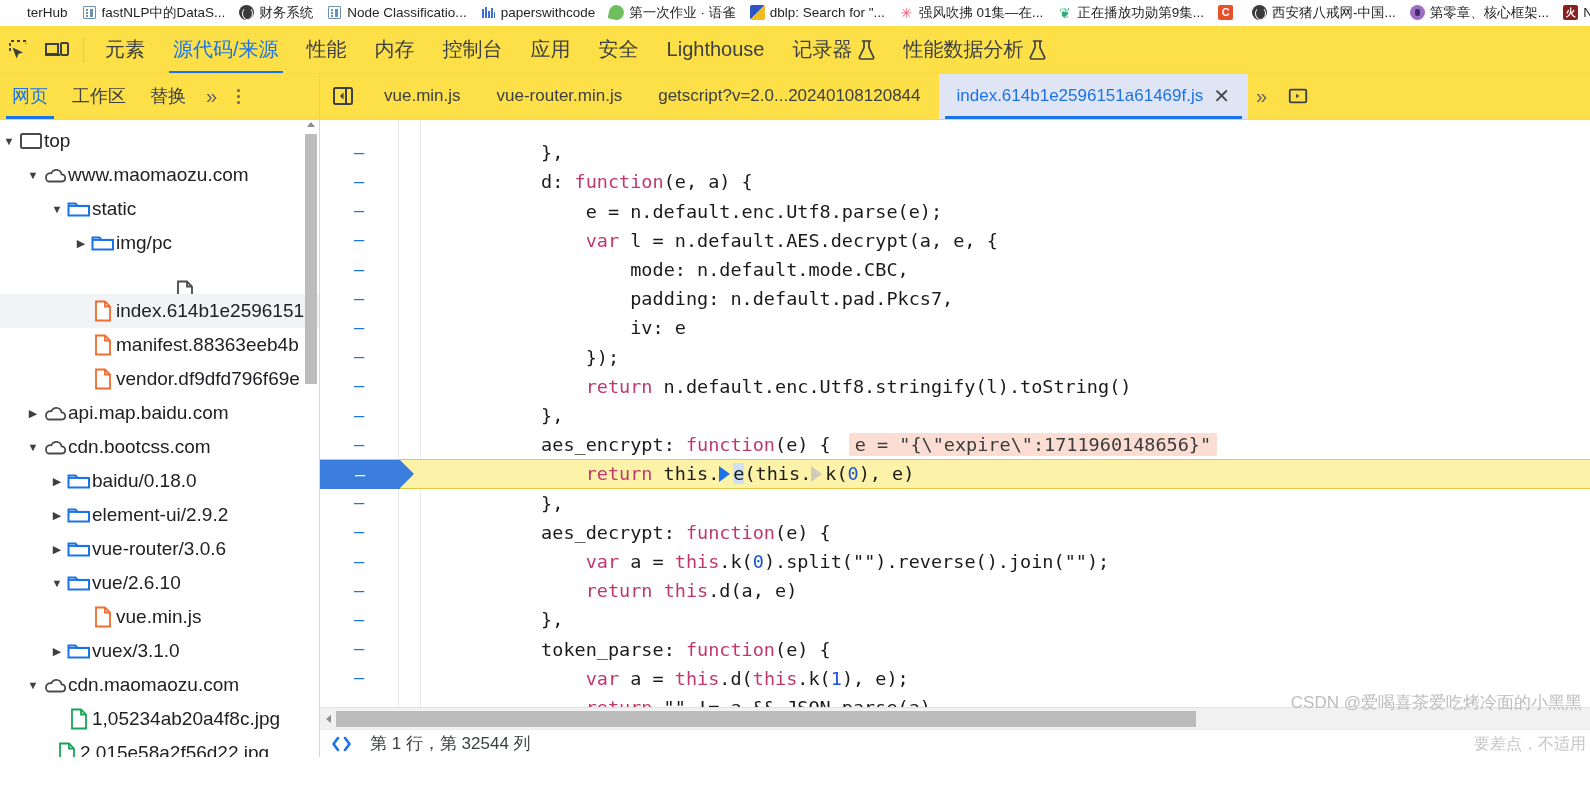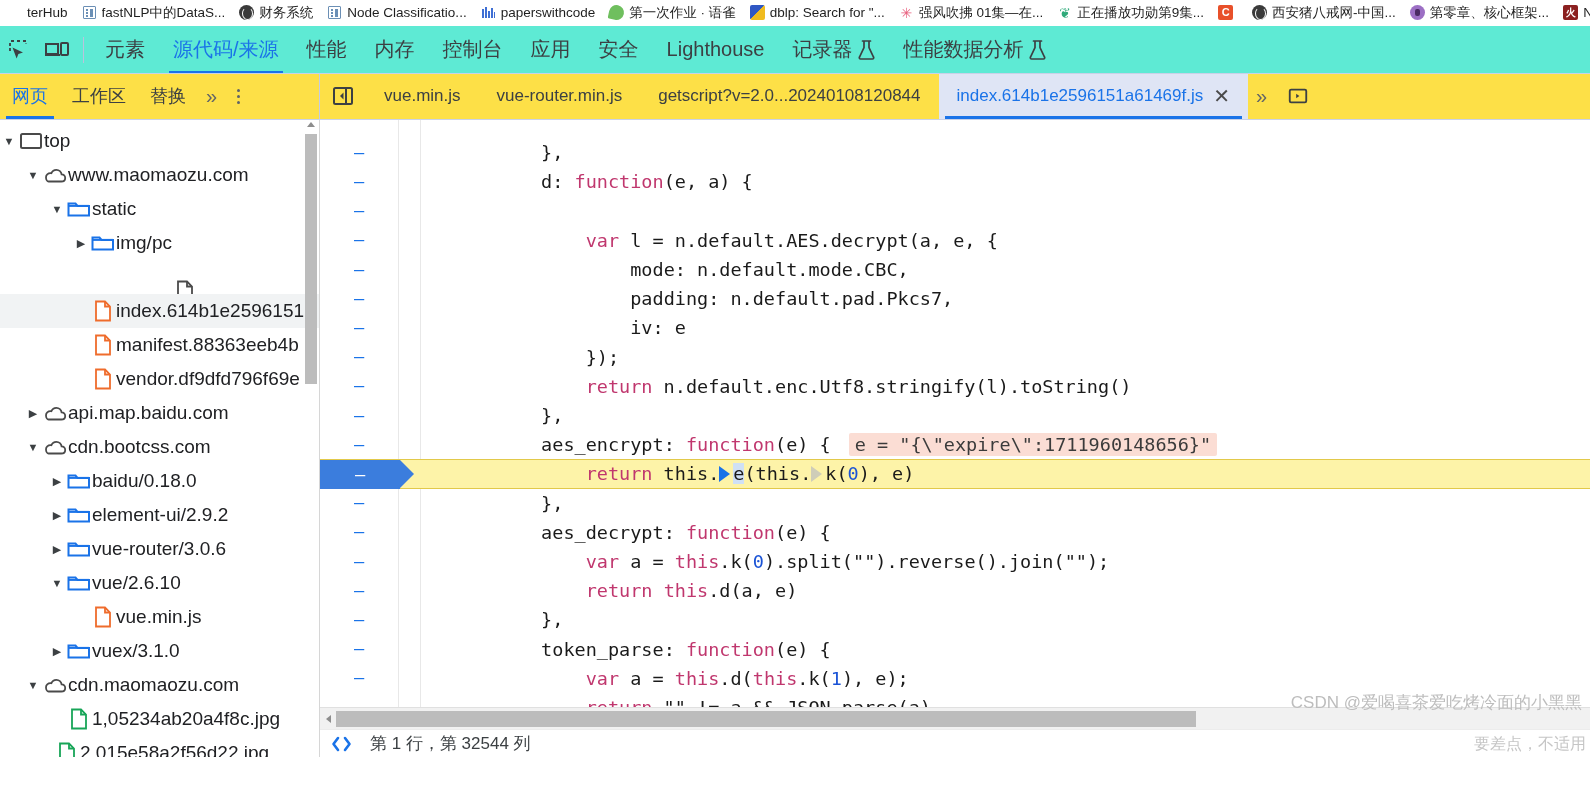--- a/index.html
+++ b/index.html
@@ -64,21 +64,21 @@
   .fav-zhu:before {
     content: ""; position: absolute; left: 3px; top: 2px; width: 9px; height: 11px;
     border-radius: 50%; border: 1.4px solid #fff; border-top-color: transparent;
   }
   .fav-purple { background: #9c6fc4; border-radius: 50%; position: relative; }
   .fav-purple:before { content:""; position:absolute; left:5px; top:4px; width:5px; height:7px; background:#4a2a63; border-radius:2px; }
   .fav-nginx { background: #8b2020; color: #fff; font-size: 10px; }
 
   
   .dt-tabbar {
-    flex: 0 0 48px; height: 48px; background: #5eead4;
+    flex: 0 0 48px; height: 48px; background: #fde047;
     display: flex; align-items: center; white-space: nowrap; overflow: hidden;
     border-bottom: 1px solid #c9d2e8;
   }
   .dt-iconbtn {
     width: 38px; height: 40px; display: inline-flex; align-items: center; justify-content: center;
     flex: 0 0 auto; color: #3c4043;
   }
   .dt-iconbtn svg { display: block; }
   .dt-sep { width: 1px; height: 26px; background: #b9c3dd; margin: 0 7px; flex: 0 0 1px; }
   .dt-tab {
@@ -591,21 +591,21 @@
 
     <div class="editor">
       <div class="code-area">
         <div class="gutter-num"></div>
         <div class="gutter-fold"></div>
         <div class="gutter-fold2"></div>
         <div class="code-lines" id="code-lines">
             <div class="cl" style="position: absolute; left: 0px; right: 0px; top: -11px;"><span class="src"></span></div>
             <div class="cl" style="position: absolute; left: 0px; right: 0px; top: 18.2px;"><span class="ln">–</span><span class="src">        <span>},</span></span></div>
             <div class="cl" style="position: absolute; left: 0px; right: 0px; top: 47.4px;"><span class="ln">–</span><span class="src">        <span>d: </span><span class="kw">function</span><span>(e, a) {</span></span></div>
-            <div class="cl" style="position: absolute; left: 0px; right: 0px; top: 76.6px;"><span class="ln">–</span></div>
+            <div class="cl" style="position: absolute; left: 0px; right: 0px; top: 76.6px;"><span class="ln">–</span><span class="src">            <span>e = n.default.enc.Utf8.parse(e);</span></span></div>
             <div class="cl" style="position: absolute; left: 0px; right: 0px; top: 105.8px;"><span class="ln">–</span><span class="src">            <span class="kw">var</span><span> l = n.default.AES.decrypt(a, e, {</span></span></div>
             <div class="cl" style="position: absolute; left: 0px; right: 0px; top: 135px;"><span class="ln">–</span><span class="src">                <span>mode: n.default.mode.CBC,</span></span></div>
             <div class="cl" style="position: absolute; left: 0px; right: 0px; top: 164.2px;"><span class="ln">–</span><span class="src">                <span>padding: n.default.pad.Pkcs7,</span></span></div>
             <div class="cl" style="position: absolute; left: 0px; right: 0px; top: 193.4px;"><span class="ln">–</span><span class="src">                <span>iv: e</span></span></div>
             <div class="cl" style="position: absolute; left: 0px; right: 0px; top: 222.6px;"><span class="ln">–</span><span class="src">            <span>});</span></span></div>
             <div class="cl" style="position: absolute; left: 0px; right: 0px; top: 251.8px;"><span class="ln">–</span><span class="src">            <span class="kw">return</span><span> n.default.enc.Utf8.stringify(l).toString()</span></span></div>
             <div class="cl" style="position: absolute; left: 0px; right: 0px; top: 281px;"><span class="ln">–</span><span class="src">        <span>},</span></span></div>
             <div class="cl" style="position: absolute; left: 0px; right: 0px; top: 310.2px;"><span class="ln">–</span><span class="src">        <span>aes_encrypt: </span><span class="kw">function</span><span>(e) {</span></span><span class="inline-val" style="margin-left: 18px;">e = "{\"expire\":1711960148656}"</span></div>
             <div class="cl current" style="position: absolute; left: 0px; right: 0px; top: 339.4px;"><div class="exec-arrow">–</div><span class="src">            <span class="kw">return</span><span> this.</span><span class="step-marker filled"></span><span class="hl-sel">e</span><span>(this.</span><span class="step-marker hollow"></span><span>k(</span><span class="num">0</span><span>), e)</span></span></div>
             <div class="cl" style="position: absolute; left: 0px; right: 0px; top: 368.6px;"><span class="ln">–</span><span class="src">        <span>},</span></span></div>

